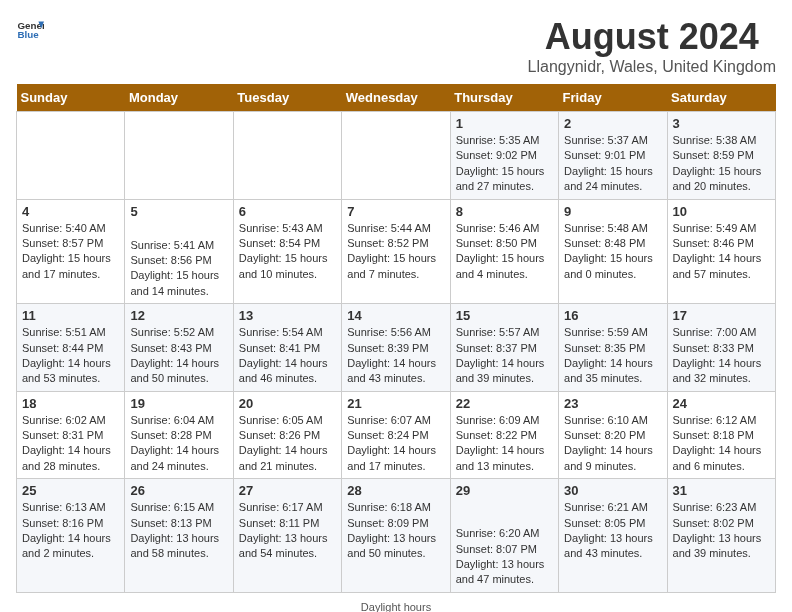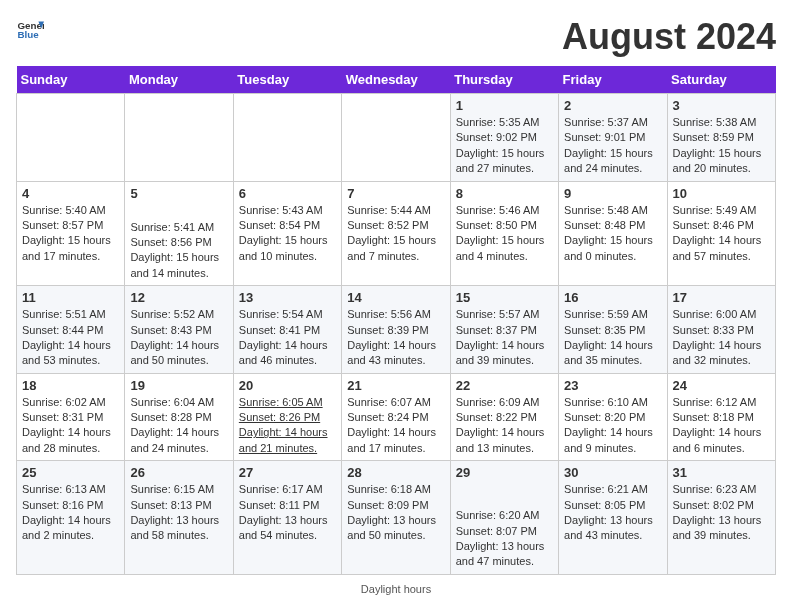--- a/index.html
+++ b/index.html
@@ -36,21 +36,21 @@
     .subtitle {
       font-size: 16px;
       color: #555;
     }
     .calendar-table {
       width: 100%;
       border-collapse: collapse;
       font-size: 11px;
     }
     .calendar-table th {
-      background-color: #6d28d9;
+      background-color: #a16207;
       color: #fff;
       padding: 6px 4px;
       text-align: left;
       font-size: 13px;
       font-weight: bold;
     }
     .calendar-table td {
       border: 1px solid #ccc;
       vertical-align: top;
       padding: 4px 5px;
@@ -92,20 +92,21 @@
 <div class="header-section">
   <div class="logo">
     <svg class="logo-icon" viewBox="0 0 40 40">
       <text x="2" y="18" font-size="14" font-weight="bold" fill="#333">General</text>
       <text x="2" y="32" font-size="14" font-weight="bold" fill="#2e6eb5">Blue</text>
       <polygon points="32,8 40,8 36,18" fill="#2e6eb5"></polygon>
     </svg>
   </div>
   <div class="title-section">
     <div class="main-title">August 2024</div>
+    <div class="subtitle">Llangynidr, Wales, United Kingdom</div>
   </div>
 </div>
 
 <table class="calendar-table">
   <thead>
     <tr>
     <th>Sunday</th>
         <th>Monday</th>
         <th>Tuesday</th>
         <th>Wednesday</th>
@@ -215,41 +216,41 @@
 Daylight: 14 hours and 39 minutes.</div>
         </td>
         <td>
           <span class="day-number">16</span>
           <div class="day-info" style="white-space: pre-line;">Sunrise: 5:59 AM
 Sunset: 8:35 PM
 Daylight: 14 hours and 35 minutes.</div>
         </td>
         <td>
           <span class="day-number">17</span>
-          <div class="day-info" style="white-space: pre-line;">Sunrise: 6:00 AM
+          <div class="day-info" style="white-space: pre-line;">Sunrise: 7:00 AM
 Sunset: 8:33 PM
 Daylight: 14 hours and 32 minutes.</div>
         </td>
       </tr>
       <tr>
         <td>
           <span class="day-number">18</span>
           <div class="day-info" style="white-space: pre-line;">Sunrise: 6:02 AM
 Sunset: 8:31 PM
 Daylight: 14 hours and 28 minutes.</div>
         </td>
         <td>
           <span class="day-number">19</span>
           <div class="day-info" style="white-space: pre-line;">Sunrise: 6:04 AM
 Sunset: 8:28 PM
 Daylight: 14 hours and 24 minutes.</div>
         </td>
         <td>
           <span class="day-number">20</span>
-          <div class="day-info" style="white-space: pre-line; text-decoration: underline;">Sunrise: 6:05 AM
+          <div class="day-info" style="white-space: pre-line;">Sunrise: 6:05 AM
 Sunset: 8:26 PM
 Daylight: 14 hours and 21 minutes.</div>
         </td>
         <td>
           <span class="day-number">21</span>
           <div class="day-info" style="white-space: pre-line;">Sunrise: 6:07 AM
 Sunset: 8:24 PM
 Daylight: 14 hours and 17 minutes.</div>
         </td>
         <td>

